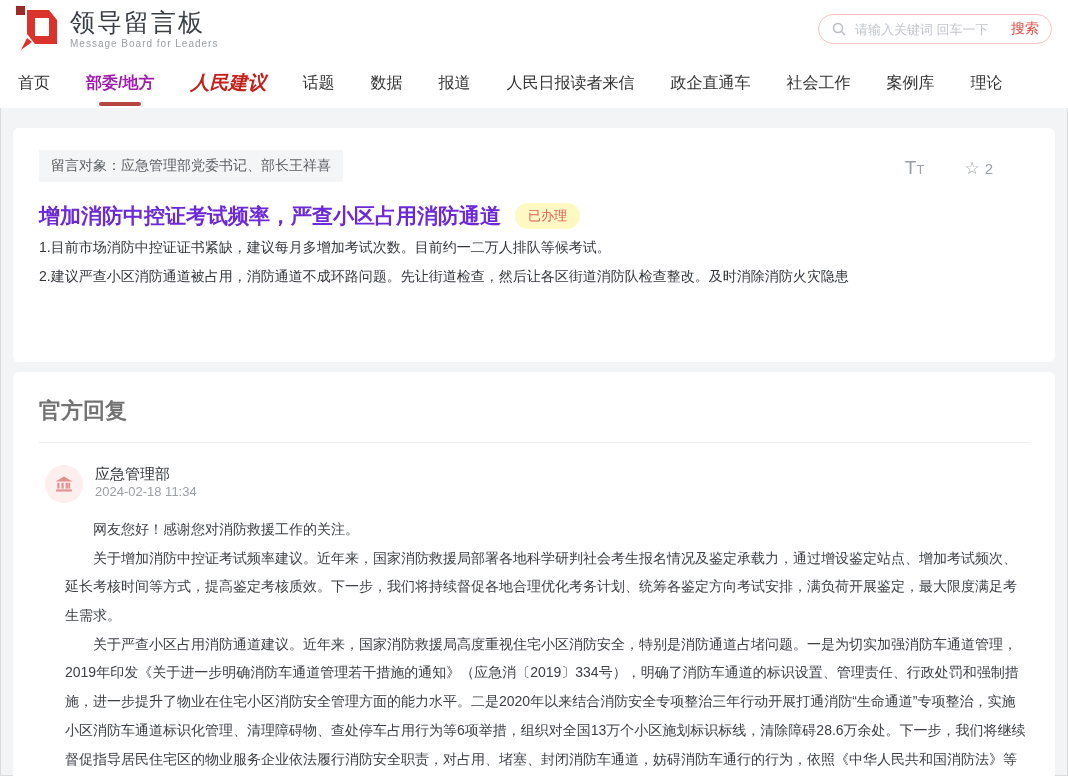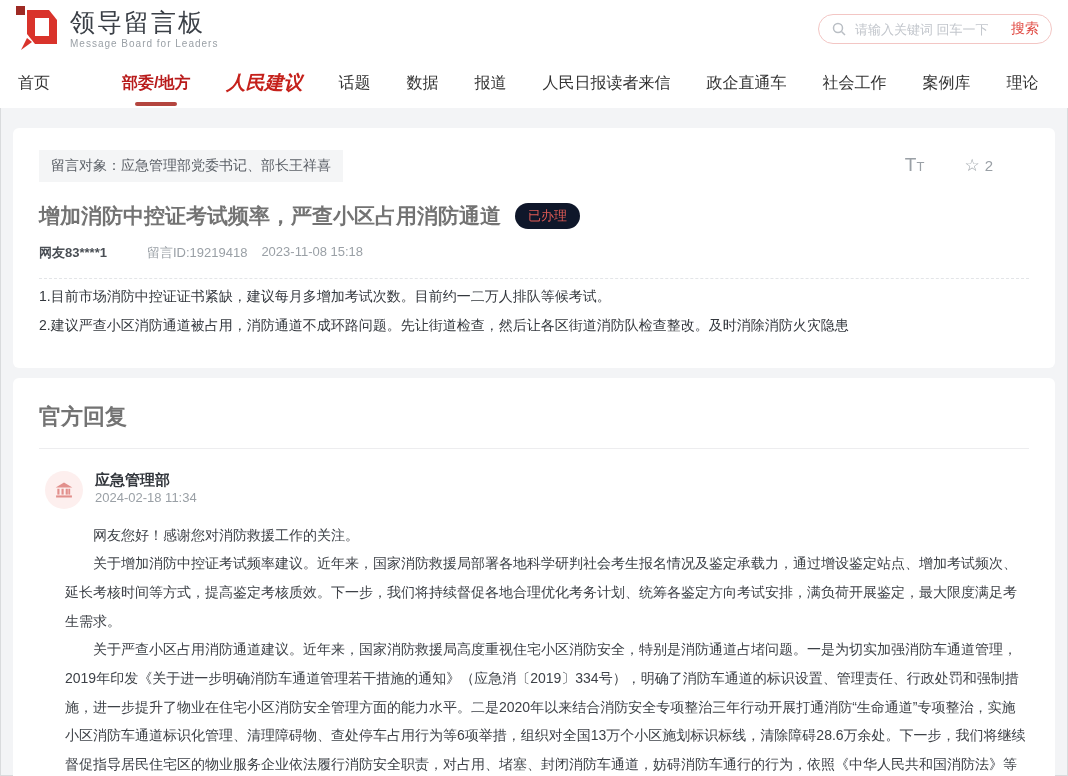--- a/index.html
+++ b/index.html
@@ -28,66 +28,66 @@
     margin-left:8px; font-family:inherit; background:transparent; min-width:0;
   }
   .search-box input::placeholder { color:#c2c6cc; }
   .search-btn { color:#e14b44; font-size:14px; background:none; border:none; cursor:pointer; font-family:inherit; flex:0 0 auto; }
   
   .nav {
     height:50px; background:#fff; display:flex; align-items:center;
     padding:0 18px; gap:36px; font-size:16px; color:#333;
   }
   .nav-item { cursor:pointer; position:relative; white-space:nowrap; }
-  .nav-item.active { color:#b91c1c; font-weight:700;margin-left:36px; }
+  .nav-item.active { color:#a21caf; font-weight:700; }
   .nav-item.active::after {
     content:""; position:absolute; left:50%; transform:translateX(-50%);
     bottom:-12px; width:42px; height:4px; background:#b4453f; border-radius:2px;
   }
   .nav-item.script {
     font-family:"DejaVu Serif","Liberation Serif",serif;
     font-style:italic; font-weight:700; color:#c5211b; font-size:19px;
   }
   
   .card { background:#fff; border-radius:6px; margin:0 13px; }
   .card.message { margin-top:20px; padding:22px 26px 26px; min-height:234px; }
   .card.reply   { margin-top:10px; padding:24px 26px 30px; min-height:391px; }
-  .msg-toprow { display:flex; justify-content:space-between; align-items:flex-start; }
+  .msg-toprow { display:flex; justify-content:space-between; align-items:center; }
   .target-box {
     background:#f4f5f6; color:#5a5f66; font-size:14px;
     padding:7px 12px; display:inline-block;
   }
   .top-tools { display:flex; align-items:center; gap:40px; color:#9aa0a6; margin-right:36px; margin-top:4px; }
   .font-tool { cursor:pointer; display:flex; align-items:baseline; }
   .font-tool .big { font-size:19px; }
   .font-tool .small { font-size:13px; }
   .star-tool { cursor:pointer; font-size:15px; display:flex; align-items:center; gap:5px; }
   .star-glyph { font-size:17px; }
   .msg-titlerow { margin-top:20px; display:flex; align-items:center; gap:14px; }
-  .msg-title { font-size:21px; font-weight:700; color:#737373; }
+  .msg-title { font-size:21px; font-weight:700; color:#6d28d9; }
   .badge {
-    background:#0f172a; color:#df5a55; font-size:13px;
+    background:#fef9c3; color:#df5a55; font-size:13px;
     padding:4px 13px; border-radius:14px; white-space:nowrap;
   }
   .msg-meta {
     margin-top:14px; display:flex; gap:14px; font-size:13px; color:#9aa0a6;
     padding-bottom:16px; border-bottom:1px dashed #e3e5e8;
   }
   .msg-meta .author { color:#4a4f55; font-weight:700; margin-right:26px; }
   .msg-content { margin-top:4px; font-size:14px; color:#33373d; line-height:1.95; }
   .msg-content p { margin:2px 0; }
   
   .reply-header { font-size:22px; font-weight:700; color:#737373; }
   .reply-divider { border:none; border-top:1px solid #ededef; margin:16px 0 0; }
   .reply-author { display:flex; gap:12px; margin-top:22px; margin-left:6px; }
   .avatar {
     width:38px; height:38px; border-radius:50%; background:#fdefee;
     display:flex; align-items:center; justify-content:center; flex:0 0 auto;
   }
-  .agency-name { font-size:15px; font-weight:700; color:#33373d; }
+  .agency-name { font-size:15px; font-weight:400; color:#33373d; }
   .agency-date { font-size:13px; color:#9aa0a6; }
   .reply-body {
     margin:12px 0 0 26px; font-size:14px; color:#3d4147; line-height:2.05;
   }
   .reply-body p { text-indent:2em; }
 </style>
 </head>
 <body>
 
 <div class="header">
@@ -145,25 +145,20 @@
         <span>2</span>
       </span>
     </span>
   </div>
 
   <div class="msg-titlerow">
     <span class="msg-title">增加消防中控证考试频率，严查小区占用消防通道</span>
     <span class="badge">已办理</span>
   </div>
 
-  <div class="msg-meta">
-    <span class="author">网友83****1</span>
-    <span>留言ID:19219418</span>
-    <span>2023-11-08 15:18</span>
-  </div>
 
   <div class="msg-content">
     <p>1.目前市场消防中控证证书紧缺，建议每月多增加考试次数。目前约一二万人排队等候考试。</p>
     <p>2.建议严查小区消防通道被占用，消防通道不成环路问题。先让街道检查，然后让各区街道消防队检查整改。及时消除消防火灾隐患</p>
   </div>
 </div>
 
 <div class="card reply">
   <div class="reply-header">官方回复</div>
   <hr class="reply-divider">

